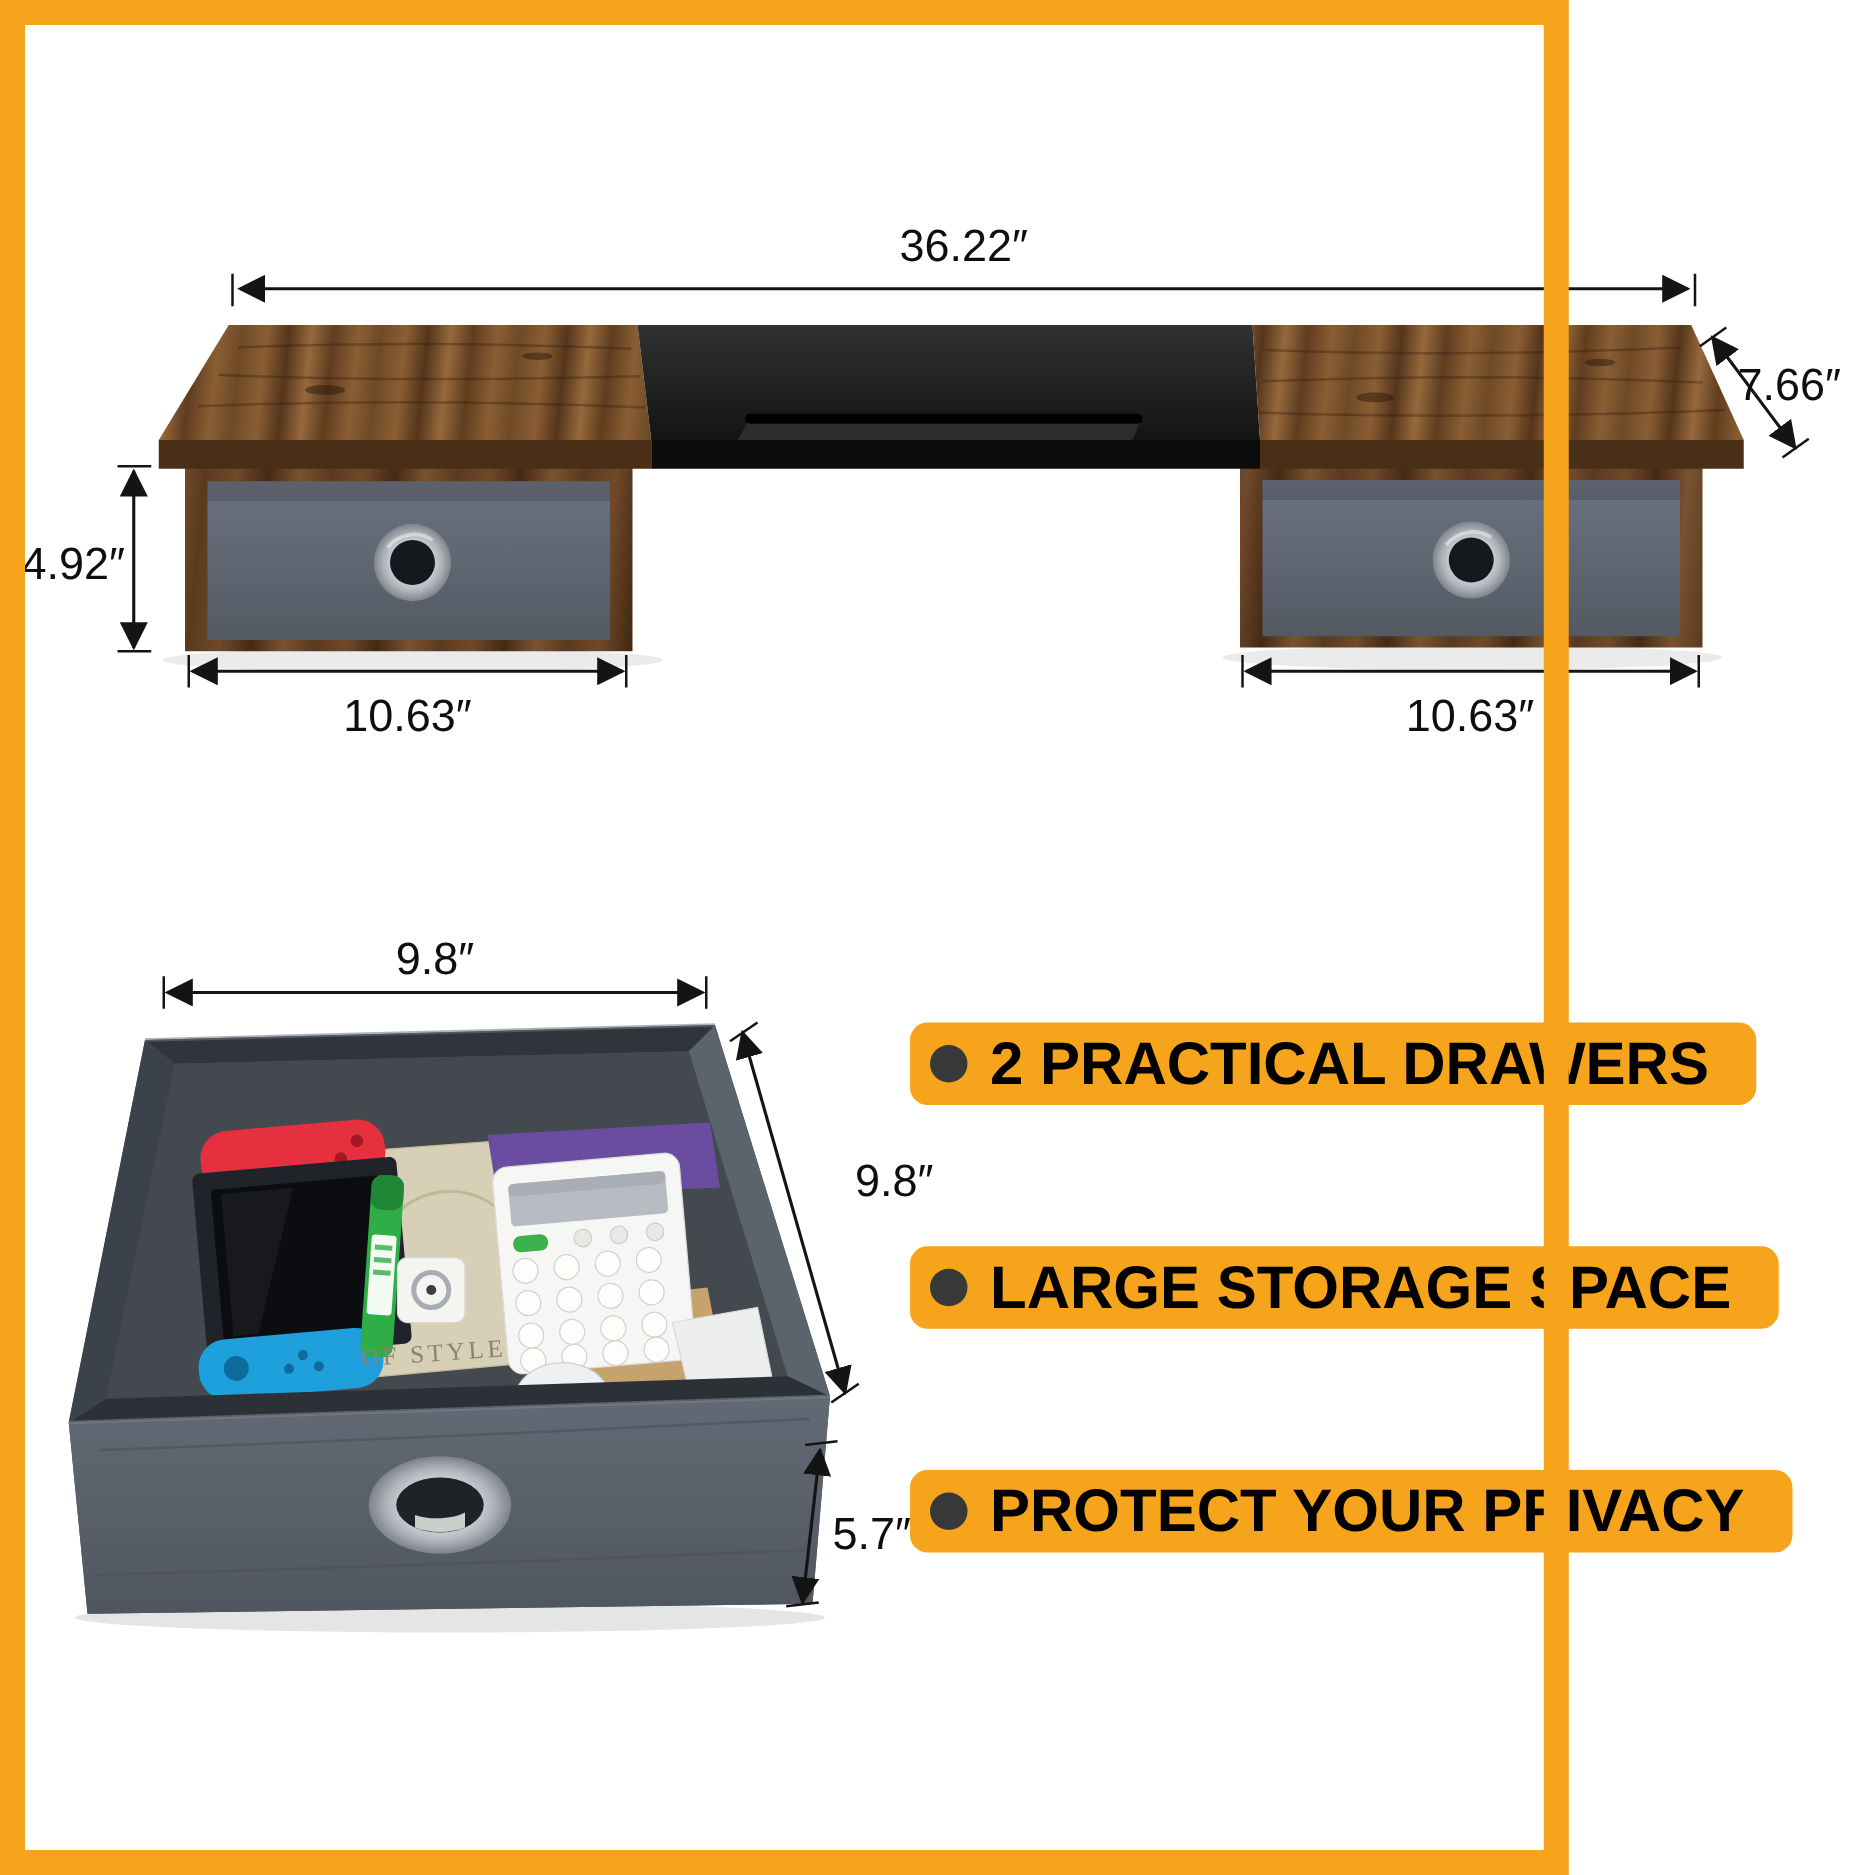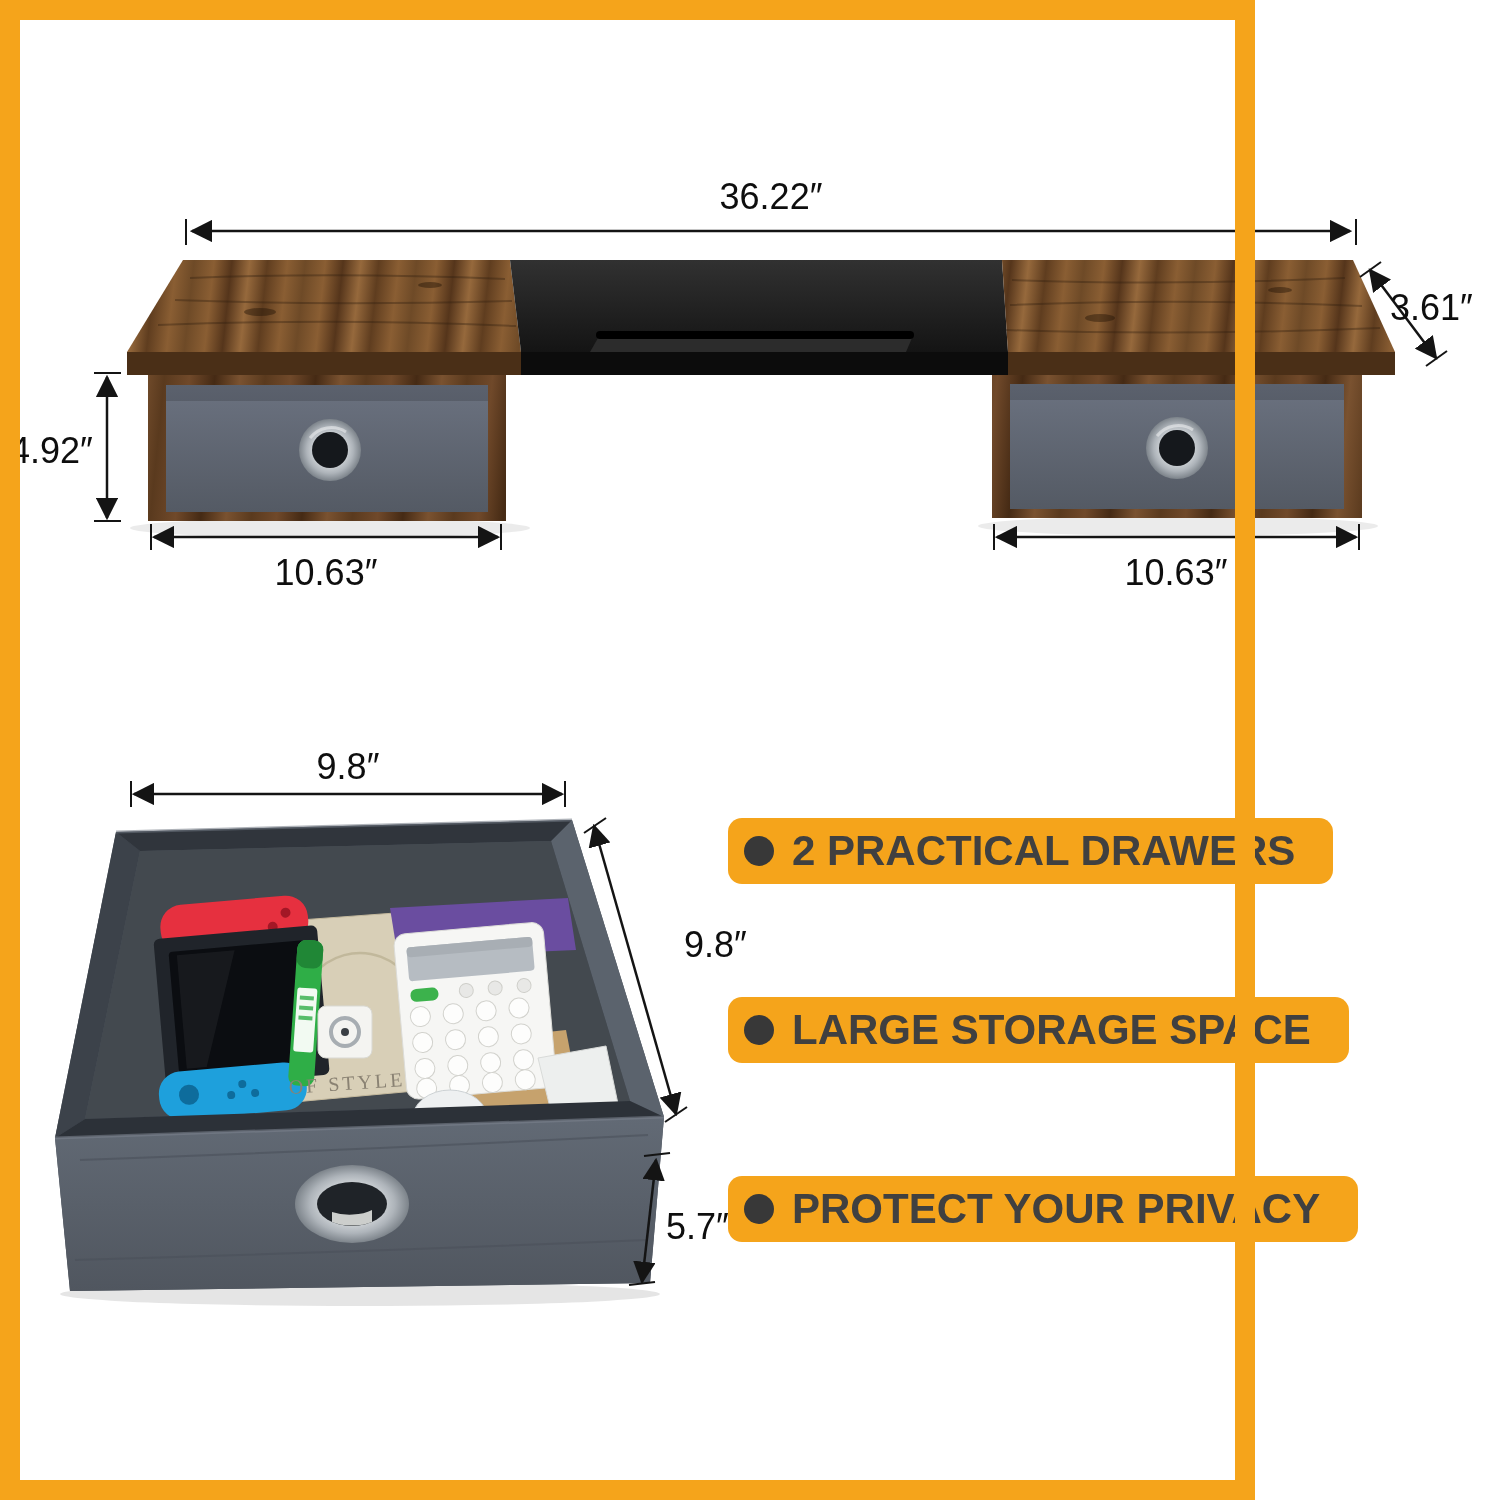--- a/index.html
+++ b/index.html
@@ -2,24 +2,24 @@
 <html style="--accent: #F5A41B;"><head>
 <meta charset="utf-8">
 <style>
   *{margin:0;padding:0;box-sizing:border-box}
   html,body{width:1500px;height:1500px;background:#fff;font-family:"Liberation Sans",sans-serif;overflow:hidden}
   .canvas{position:relative;width:1255px;height:1500px;background:#fff}
   .frame{position:absolute;inset:0;border:20px solid var(--accent,#F5A41B);pointer-events:none;z-index:50}
   .art{position:absolute;left:0;top:0;width:1500px;height:1500px;z-index:1}
   .dim-label{position:absolute;font-size:36px;color:#0e0e0e;z-index:10;white-space:nowrap}
   .center{text-align:center}
-  .right{}
+  .right{text-align:right}
   .pill{position:absolute;left:728px;height:66px;background:var(--accent,#F5A41B);border-radius:14px;display:inline-flex;align-items:center;padding:0 38px 0 16px;z-index:10}
   .bullet{width:30px;height:30px;border-radius:50%;background:#383838;margin-right:18px;flex:0 0 auto}
-  .pill-text{font-weight:700;font-size:42px;color:#404040;white-space:nowrap;letter-spacing:0}
+  .pill-text{font-weight:700;font-size:48px;color:#000000;white-space:nowrap;letter-spacing:0}
   .book-text{position:absolute;left:252px;top:1072px;width:190px;z-index:9;font-family:"Liberation Serif",serif;
              font-size:20px;color:#8a8273;letter-spacing:3px;transform:rotate(-4deg);text-align:center}
 </style>
 </head>
 <body>
 
 <div class="canvas">
 
   <svg class="art" viewBox="0 0 1500 1500">
     <defs>
@@ -241,21 +241,21 @@
       <line x1="584" y1="833" x2="606" y2="818" stroke-width="2"></line>
       <line x1="665" y1="1122" x2="687" y2="1107" stroke-width="2"></line>
 
       <line x1="656" y1="1160" x2="642" y2="1282" marker-start="url(#arr)" marker-end="url(#arr)"></line>
       <line x1="644" y1="1156" x2="670" y2="1153" stroke-width="2"></line>
       <line x1="629" y1="1285" x2="655" y2="1282" stroke-width="2"></line>
     </g>
   </svg>
 
   <div class="dim-label center" style="left:681px;top:176px;width:180px">36.22″</div>
-  <div class="dim-label" style="left:1390px;top:287px">3.61″</div>
+  <div class="dim-label" style="left:1390px;top:287px">7.66″</div>
   <div class="dim-label right" style="left:10px;top:430px;width:90px">4.92″</div>
   <div class="dim-label center" style="left:236px;top:552px;width:180px">10.63″</div>
   <div class="dim-label center" style="left:1086px;top:552px;width:180px">10.63″</div>
   <div class="dim-label center" style="left:268px;top:746px;width:160px">9.8″</div>
   <div class="dim-label" style="left:684px;top:924px">9.8″</div>
   <div class="dim-label" style="left:666px;top:1206px">5.7″</div>
 
   <div class="book-text">OF STYLE</div>
 
   <div class="pill" style="top:818px">

